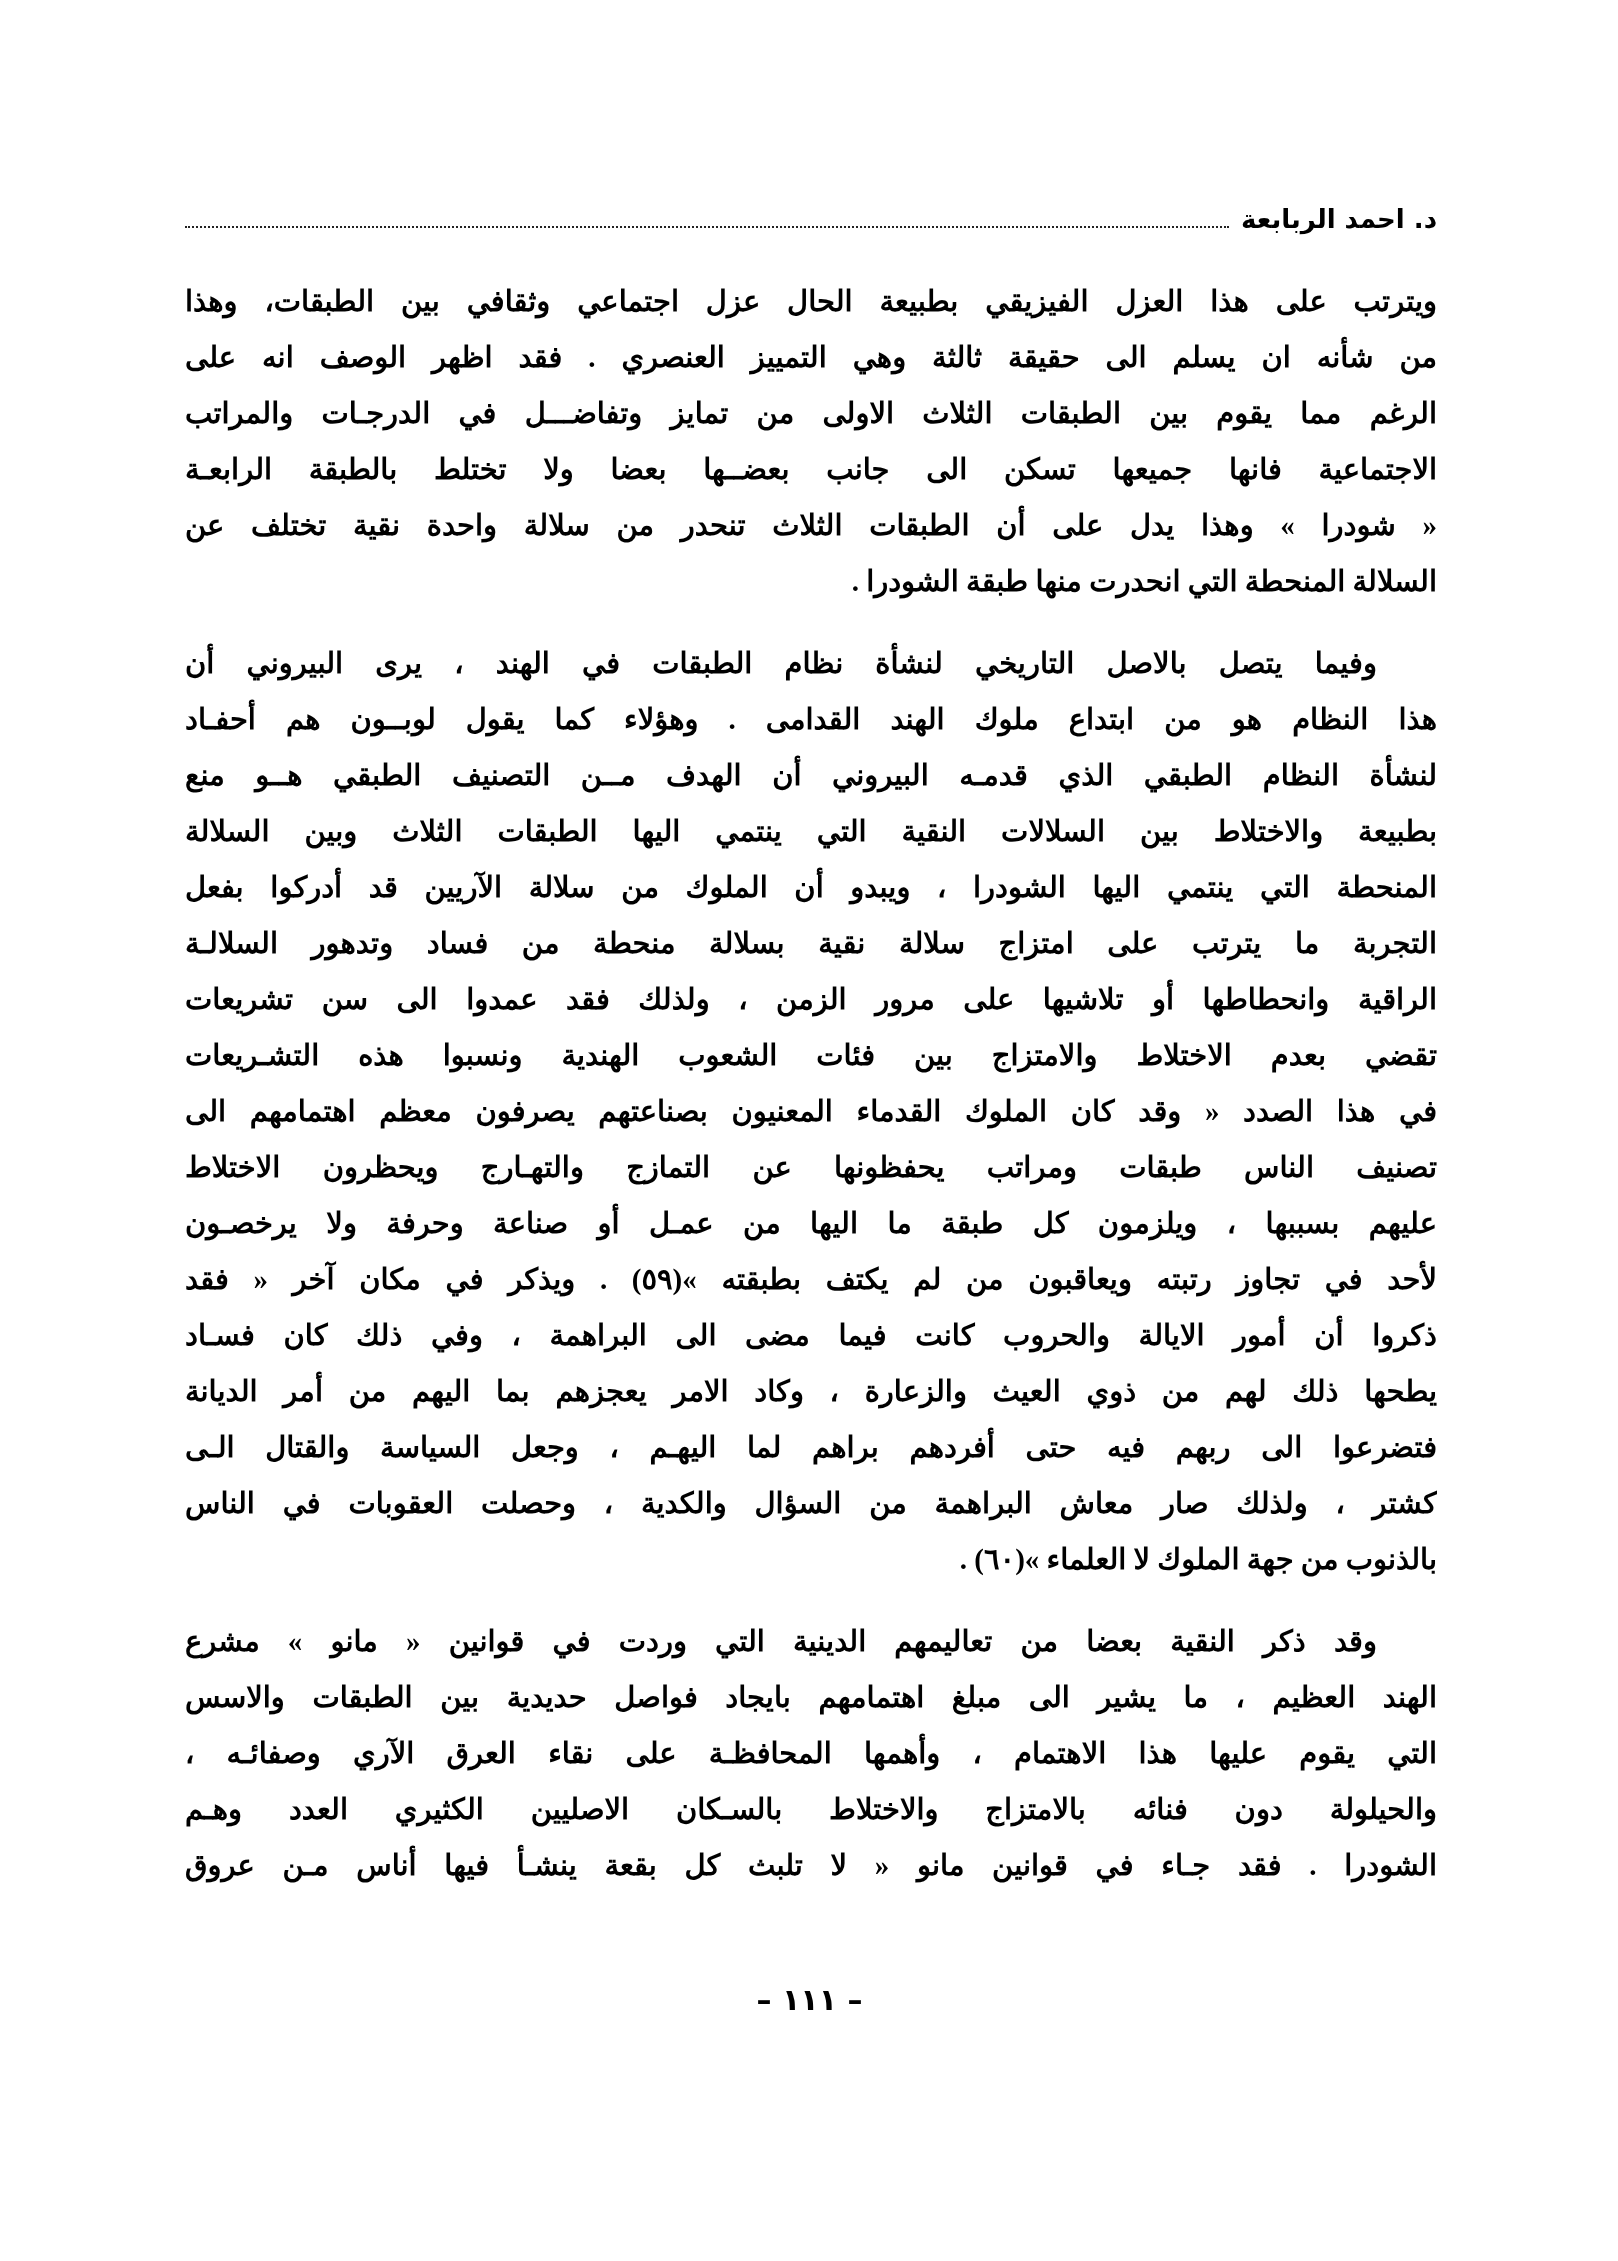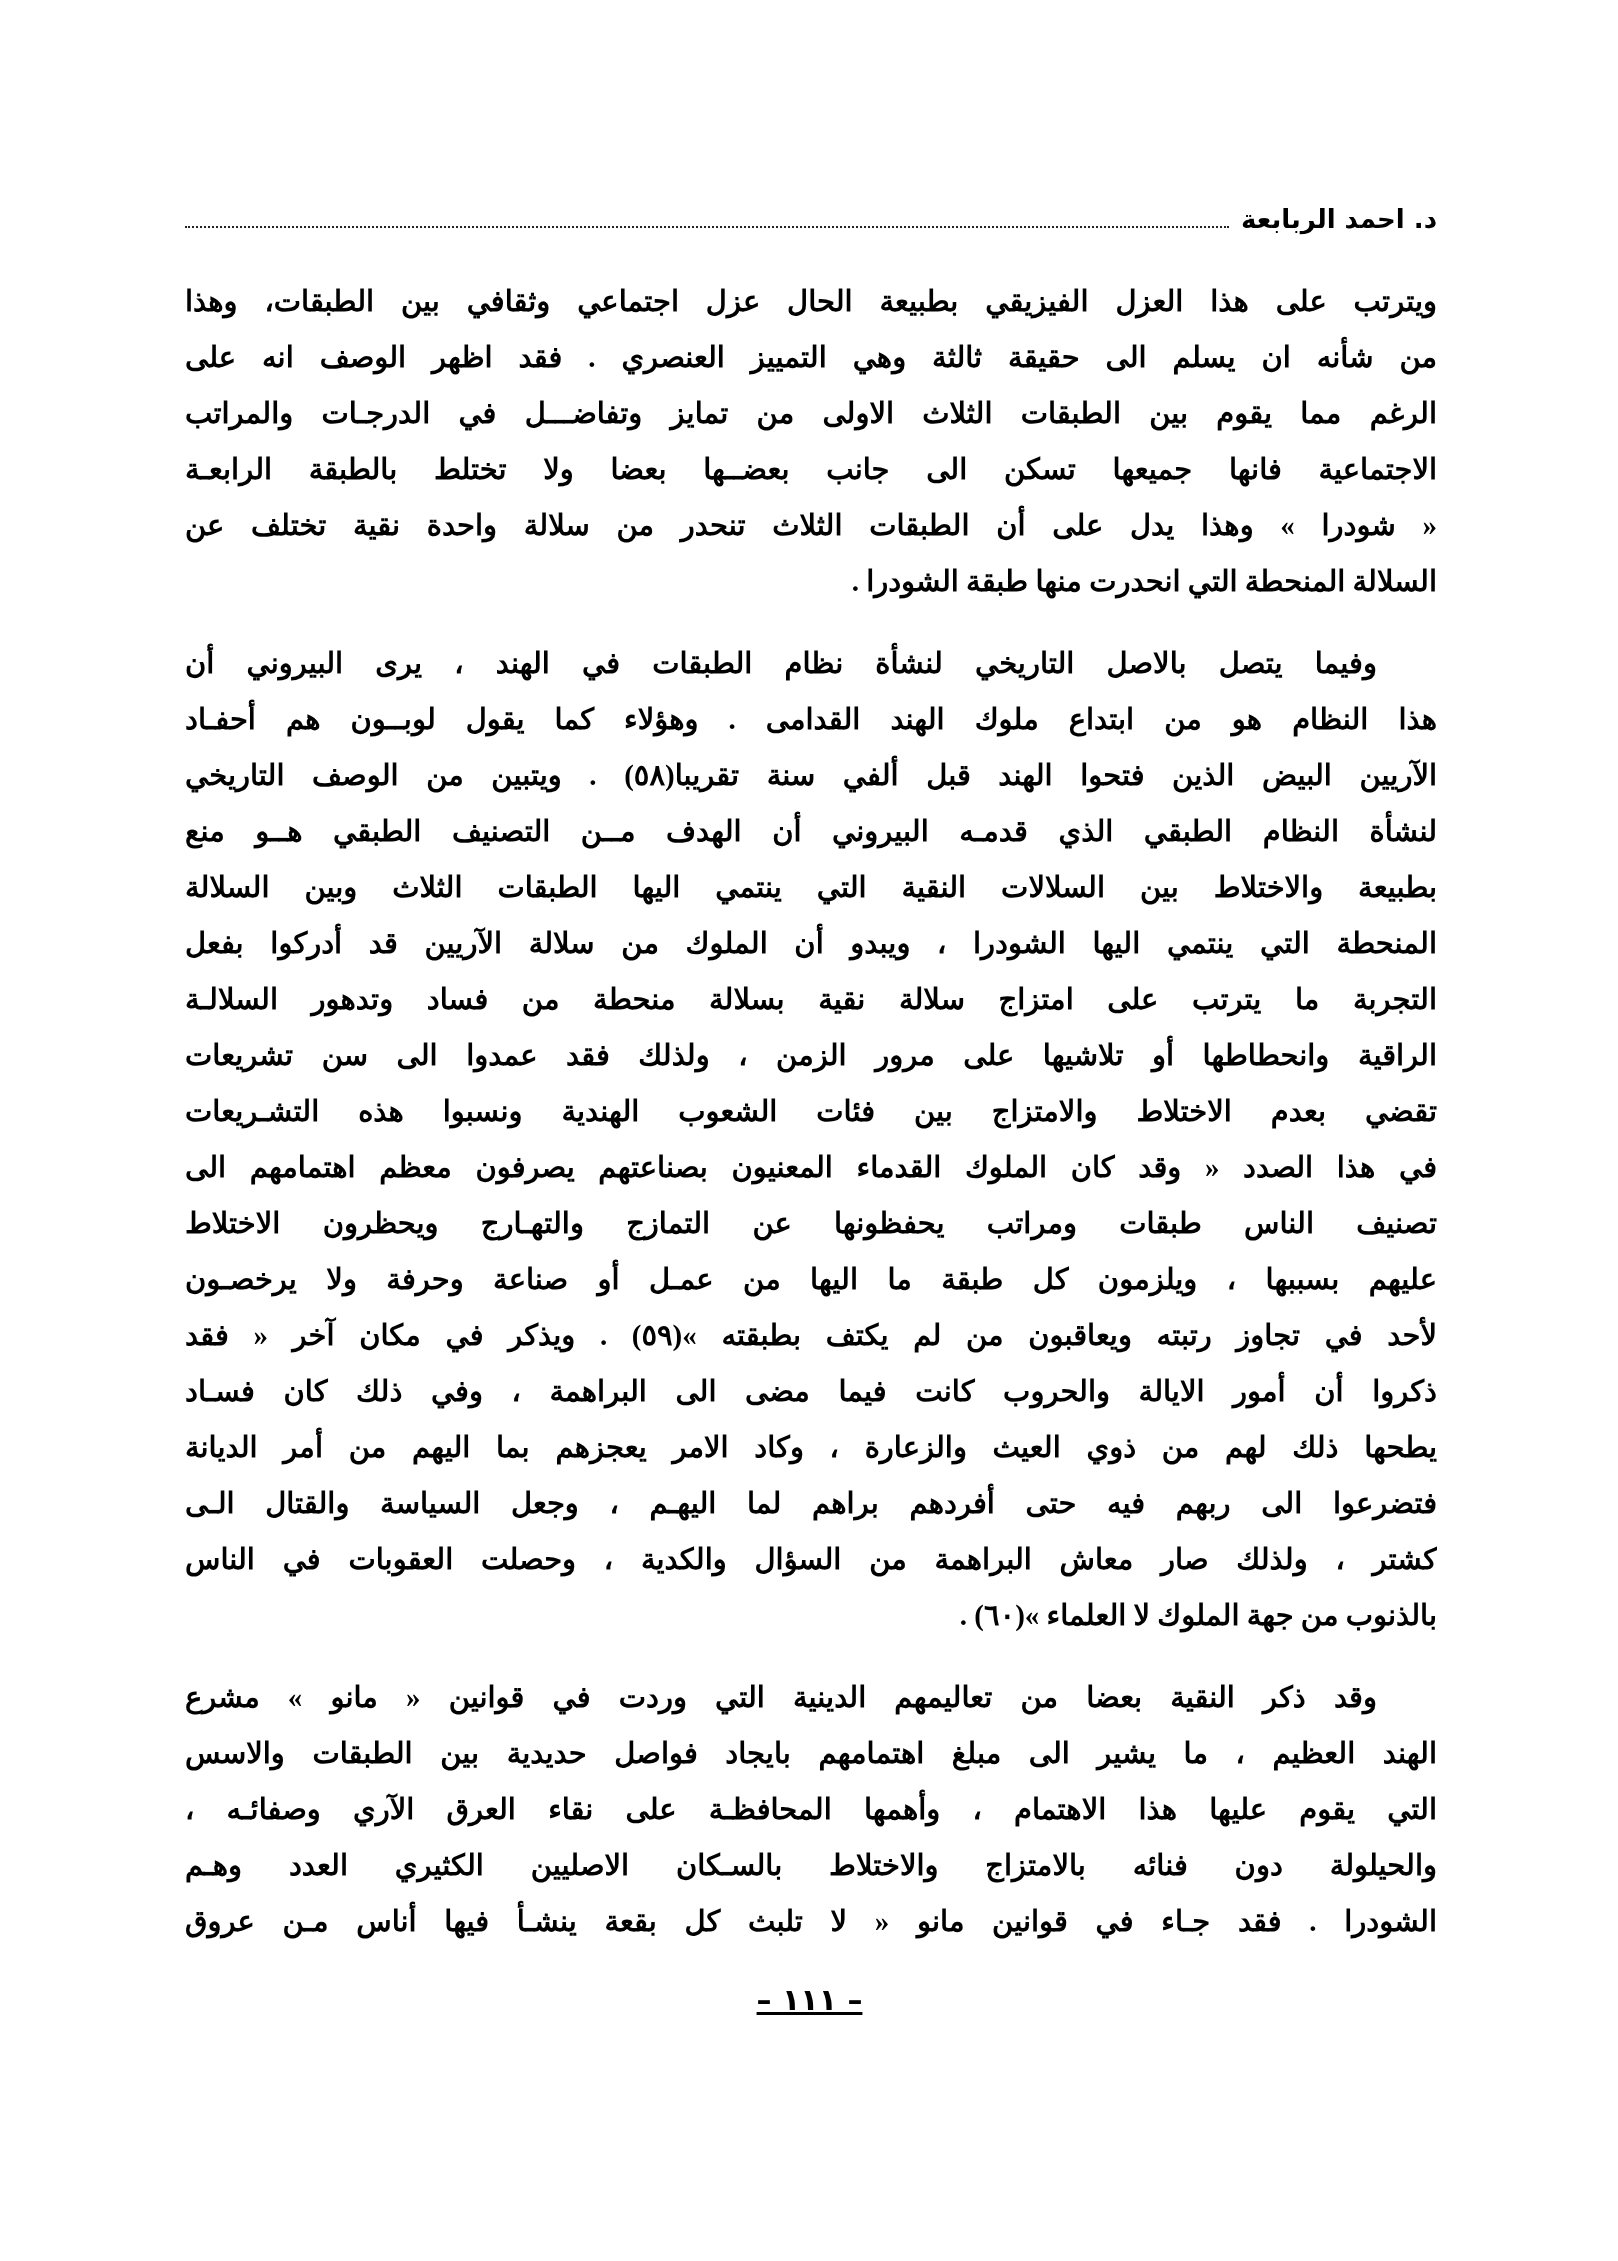--- a/index.html
+++ b/index.html
@@ -80,21 +80,20 @@
   .page-number {
     position: absolute;
     left: 0;
     width: 1619px;
     top: 1982px;
     text-align: center;
     font-family: "DejaVu Sans", sans-serif;
     font-weight: bold;
     font-size: 30px;
     letter-spacing: 1.5px;
-    text-decoration: underline;
   }
 </style>
 </head>
 <body>
 
 <div class="page">
 
   <div class="running-header">
     <span class="header-author">د. احمد الربابعة</span>
     <span class="header-rule"></span>
@@ -107,21 +106,20 @@
       <span class="line">من شأنه ان يسلم الى حقيقة ثالثة وهي التمييز العنصري . فقد اظهر الوصف انه على</span>
       <span class="line">الرغم مما يقوم بين الطبقات الثلاث الاولى من تمايز وتفاضـــل في الدرجـات والمراتب</span>
       <span class="line">الاجتماعية فانها جميعها تسكن الى جانب بعضــها بعضا ولا تختلط بالطبقة الرابعـة</span>
       <span class="line">« شودرا » وهذا يدل على أن الطبقات الثلاث تنحدر من سلالة واحدة نقية تختلف عن</span>
       <span class="line last">السلالة المنحطة التي انحدرت منها طبقة الشودرا .</span>
     </p>
 
     <p class="paragraph">
       <span class="line indent">وفيما يتصل بالاصل التاريخي لنشأة نظام الطبقات في الهند ، يرى البيروني أن</span>
       <span class="line">هذا النظام هو من ابتداع ملوك الهند القدامى . وهؤلاء كما يقول لوبــون هم أحفـاد</span>
-      <span class="line">الآريين البيض الذين فتحوا الهند قبل ألفي سنة تقريبا(٥٨) . ويتبين من الوصف التاريخي</span>
       <span class="line">لنشأة النظام الطبقي الذي قدمـه البيروني أن الهدف مــن التصنيف الطبقي هــو منع</span>
       <span class="line">بطبيعة والاختلاط بين السلالات النقية التي ينتمي اليها الطبقات الثلاث وبين السلالة</span>
       <span class="line">المنحطة التي ينتمي اليها الشودرا ، ويبدو أن الملوك من سلالة الآريين قد أدركوا بفعل</span>
       <span class="line">التجربة ما يترتب على امتزاج سلالة نقية بسلالة منحطة من فساد وتدهور السلالـة</span>
       <span class="line">الراقية وانحطاطها أو تلاشيها على مرور الزمن ، ولذلك فقد عمدوا الى سن تشريعات</span>
       <span class="line">تقضي بعدم الاختلاط والامتزاج بين فئات الشعوب الهندية ونسبوا هذه التشـريعات</span>
       <span class="line">في هذا الصدد « وقد كان الملوك القدماء المعنيون بصناعتهم يصرفون معظم اهتمامهم الى</span>
       <span class="line">تصنيف الناس طبقات ومراتب يحفظونها عن التمازج والتهـارج ويحظرون الاختلاط</span>
       <span class="line">عليهم بسببها ، ويلزمون كل طبقة ما اليها من عمـل أو صناعة وحرفة ولا يرخصـون</span>
       <span class="line">لأحد في تجاوز رتبته ويعاقبون من لم يكتف بطبقته »(٥٩) . ويذكر في مكان آخر « فقد</span>

